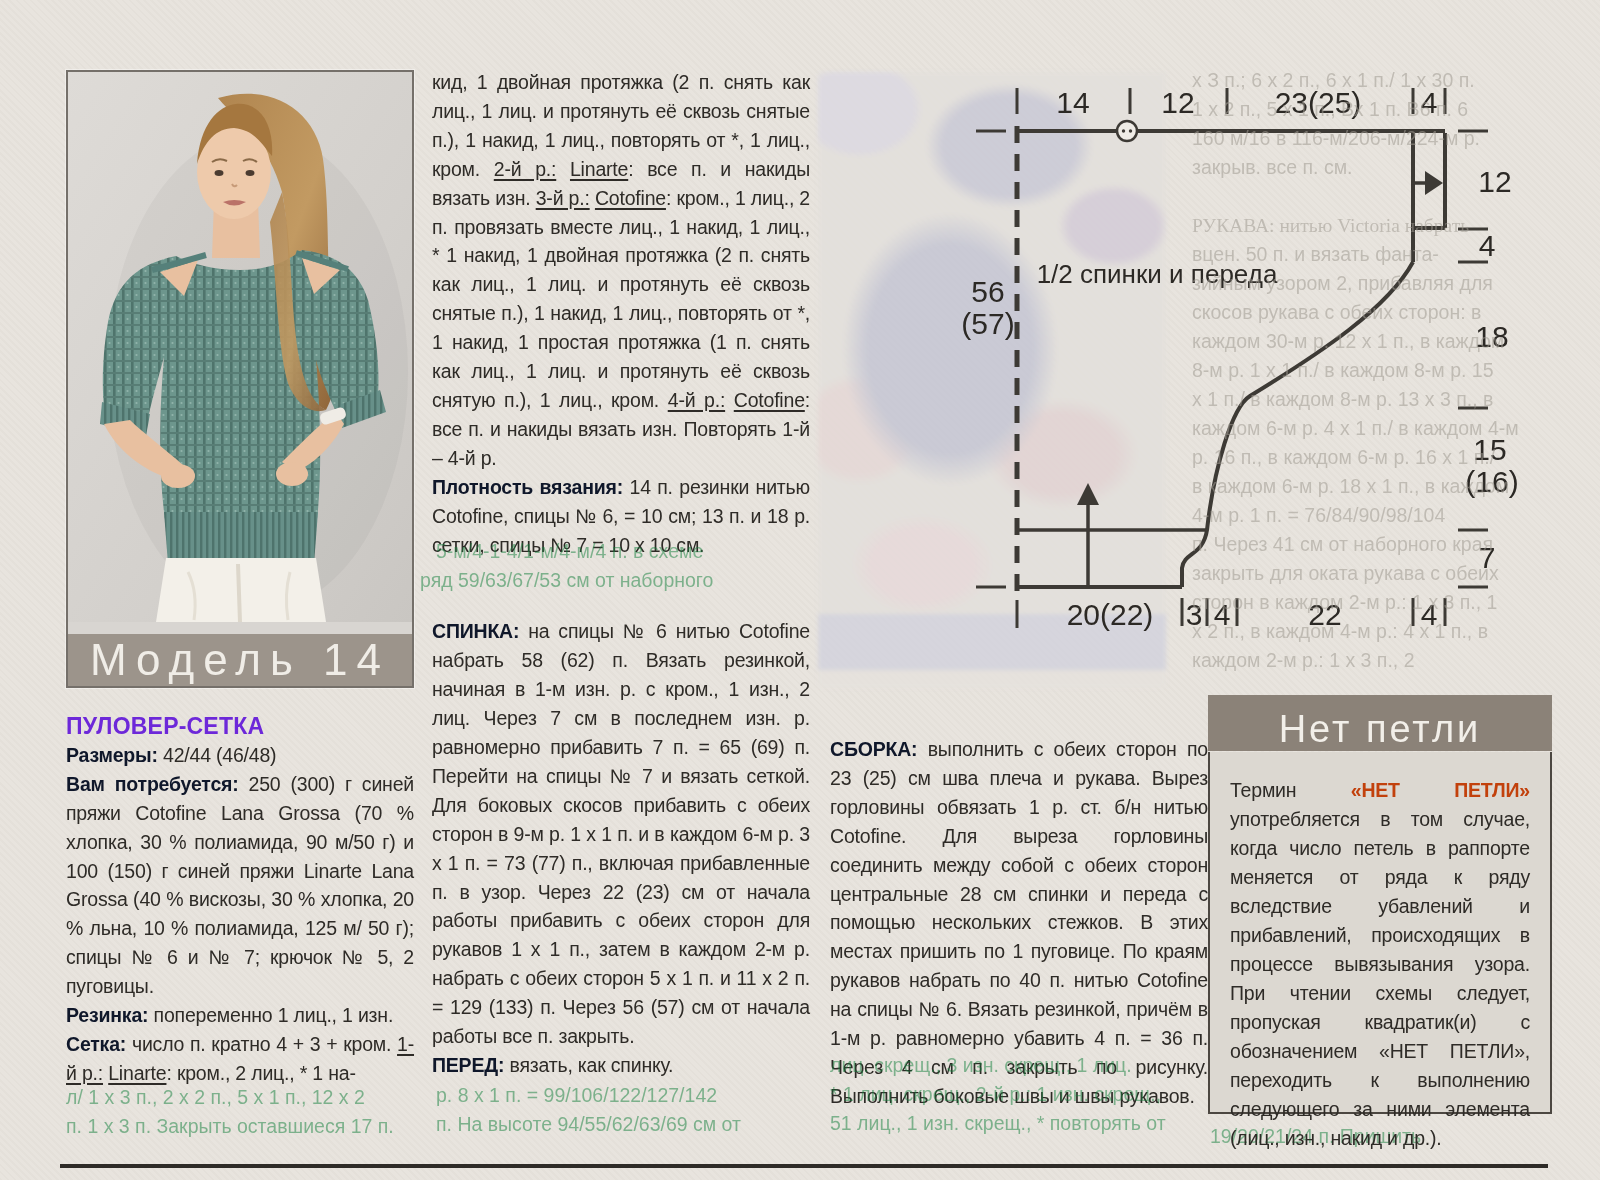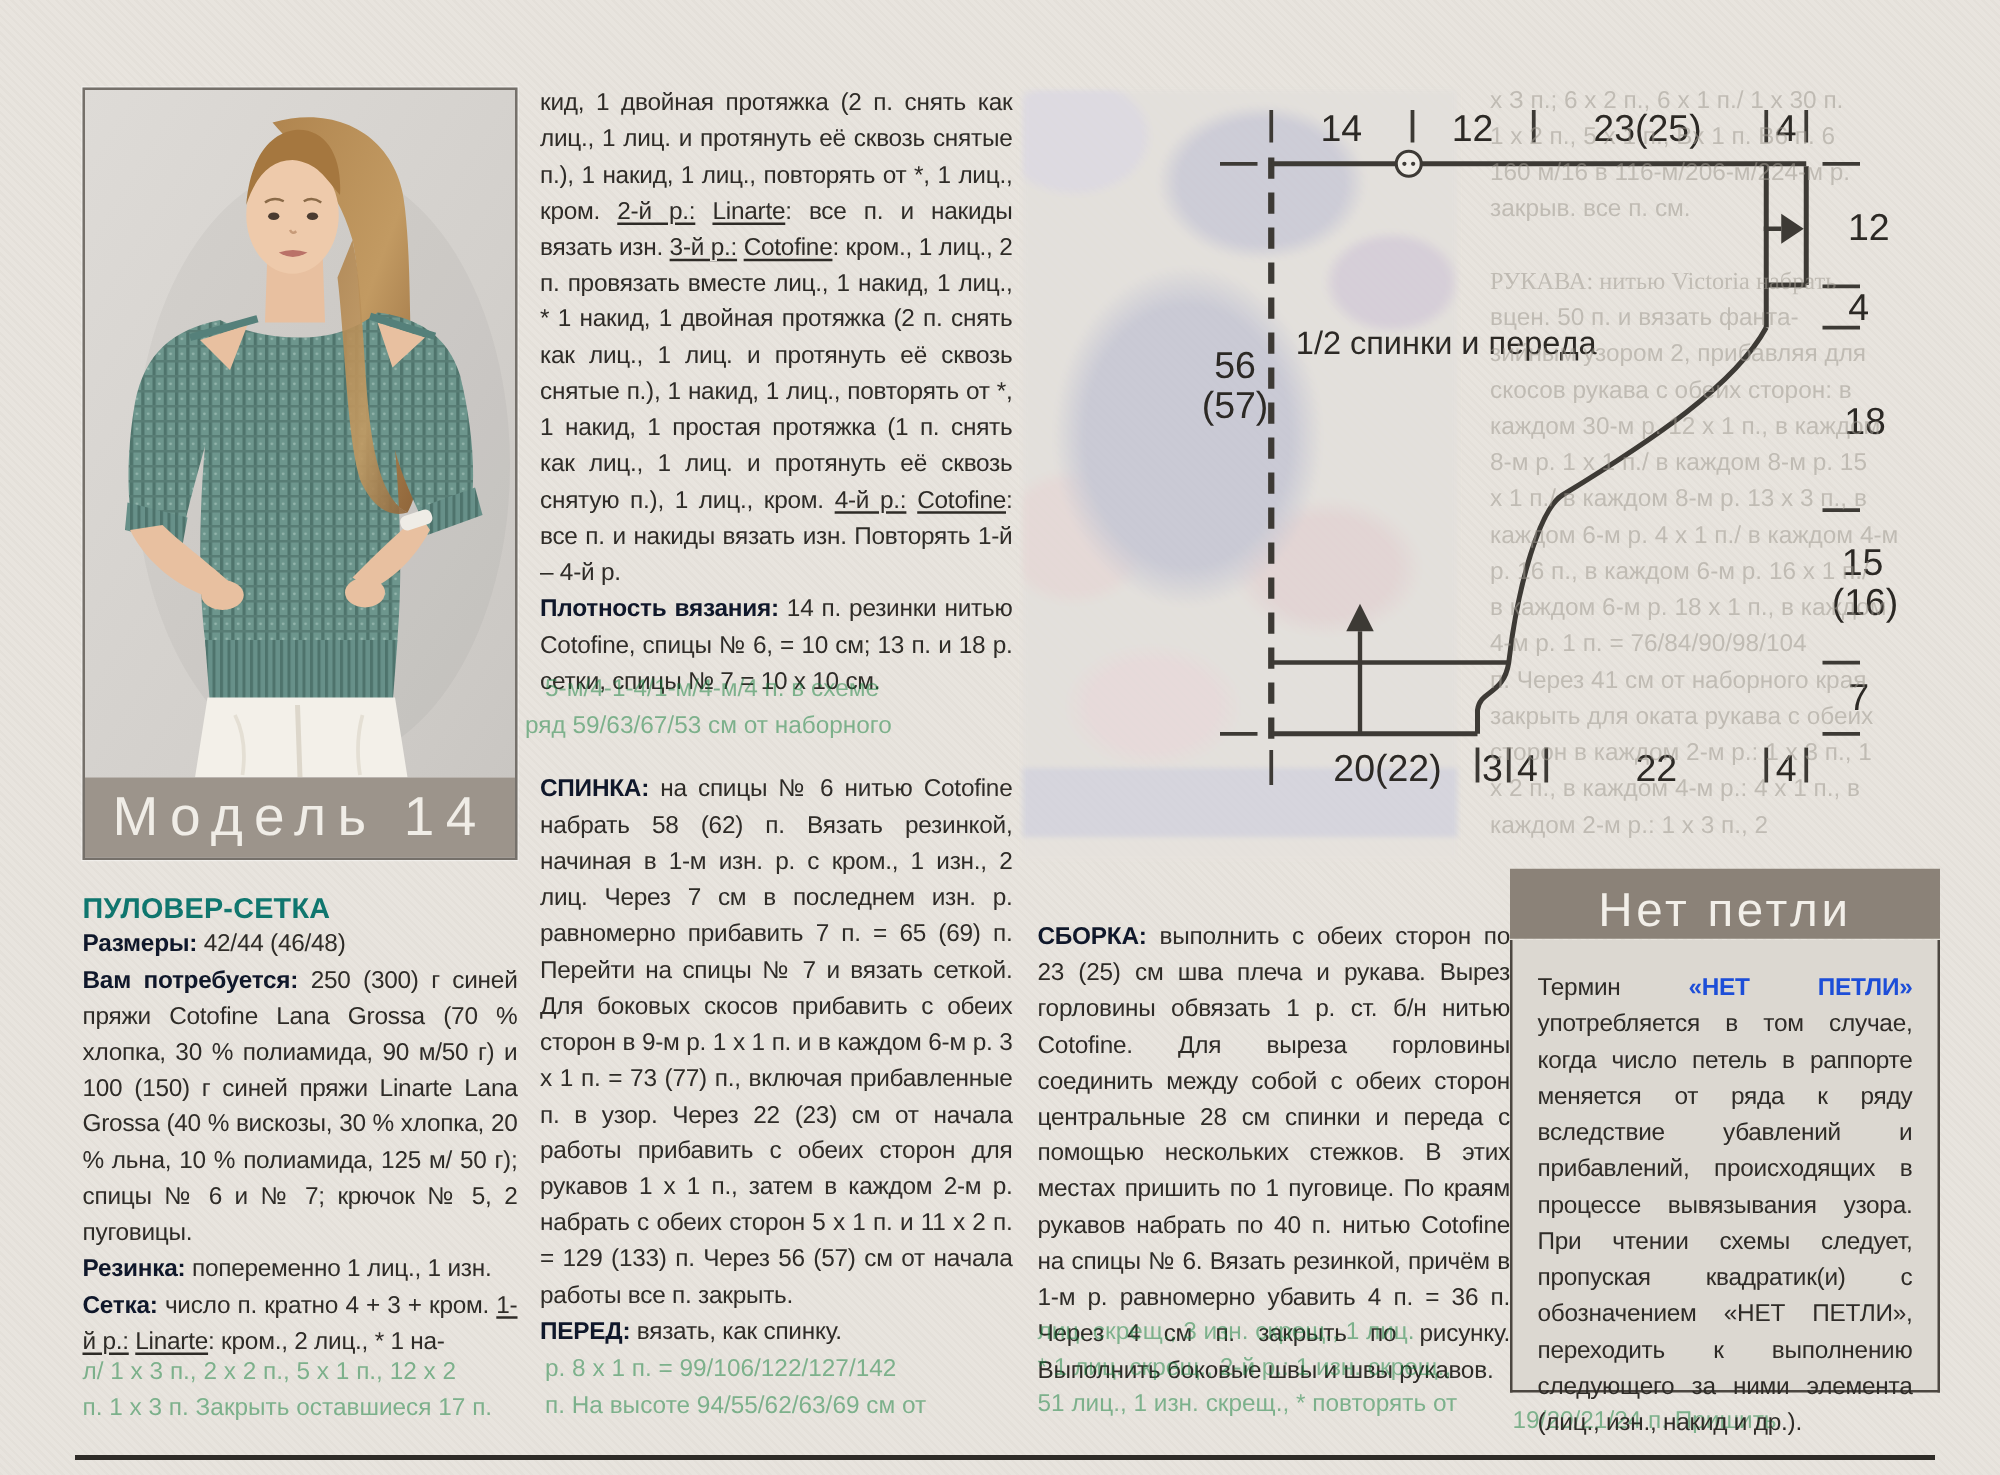--- a/index.html
+++ b/index.html
@@ -9,30 +9,30 @@
     font-family:"Liberation Sans","DejaVu Sans",sans-serif;
     color:#2e2b27;
   }
   body::before{content:"";position:absolute;inset:0;pointer-events:none;
     background:repeating-linear-gradient(45deg,rgba(125,115,100,.035) 0 2px,transparent 2px 5px);}
   .abs{position:absolute;}
   
   .photo-card{left:66px;top:70px;width:344px;height:614px;border:2px solid #75706a;
     background:#d8d5d1;box-shadow:0 0 0 1px rgba(255,255,255,.4);}
   .photo-area{position:absolute;left:0;top:0;width:344px;height:550px;overflow:hidden;}
-  .caption-band{position:absolute;left:0;bottom:0;width:344px;height:64px;background:#9c948b;
+  .caption-band{position:absolute;left:0;bottom:0;width:344px;height:52px;background:#9c948b;
     display:flex;align-items:center;justify-content:center;}
   .caption-band span{font-size:44px;color:#f0ede7;letter-spacing:9px;font-weight:400;}
   
   .col{position:absolute;text-align:justify;font-size:19.5px;line-height:28.9px;letter-spacing:-.2px;}
   .col p{margin:0;}
   .col b{color:#0f172a;}
   .u{text-decoration:underline;text-underline-offset:3px;text-decoration-thickness:1.5px;}
   .left-col{left:66px;top:712px;width:348px;}
-  .left-title{font-size:23px;font-weight:700;letter-spacing:.2px;margin:0 0 29px 0;color:#0f766e;text-align:left;}
+  .left-title{font-size:23px;font-weight:700;letter-spacing:.2px;margin:0 0 29px 0;color:#6d28d9;text-align:left;}
   .mid-col{left:432px;top:68px;width:378px;}
   .mid-col .gap{height:58px;}
   .asm-col{left:830px;top:735px;width:378px;}
   
   .ghost-photo{left:818px;top:72px;width:348px;height:616px;filter:blur(2px);opacity:.85;
     background:
       radial-gradient(90px 70px at 12% 6%,#dcd9e2 0 60%,transparent 70%),
       radial-gradient(120px 90px at 55% 12%,#c9c9d6 0 55%,transparent 70%),
       radial-gradient(80px 60px at 85% 25%,#d4ccd8 0 55%,transparent 70%),
       radial-gradient(150px 190px at 38% 45%,#c5c6d4 0 55%,transparent 72%),
@@ -51,21 +51,21 @@
   .gf5{left:830px;top:1054px;} .gf6{left:830px;top:1083px;} .gf7{left:830px;top:1112px;}
   .gf8{left:1210px;top:1125px;} .gf9{left:436px;top:540px;} .gf10{left:420px;top:569px;}
   
   .note-box{left:1208px;top:695px;width:344px;height:420px;}
   .note-head{position:absolute;left:0;top:0;width:344px;height:56px;background:#8b8278;
     display:flex;align-items:flex-end;justify-content:center;}
   .note-head span{font-size:38px;color:#f2efe9;letter-spacing:3px;}
   .note-body{position:absolute;left:0;top:57px;width:300px;height:316px;
     border:2px solid #4c4741;border-top:none;background:#dcd8d1;
     padding:24px 20px 20px 20px;text-align:justify;font-size:19.5px;line-height:29px;letter-spacing:-.2px;}
-  .note-body b{color:#1d4ed8;}
+  .note-body b{color:#c2410c;}
   
   .bottom-rule{left:60px;top:1164px;width:1488px;height:4px;background:#2e2b27;}
 </style>
 </head>
 <body>
 
 <div class="abs photo-card">
   <div class="photo-area">
     <svg width="344" height="550" viewBox="0 0 344 550">
       <defs>

